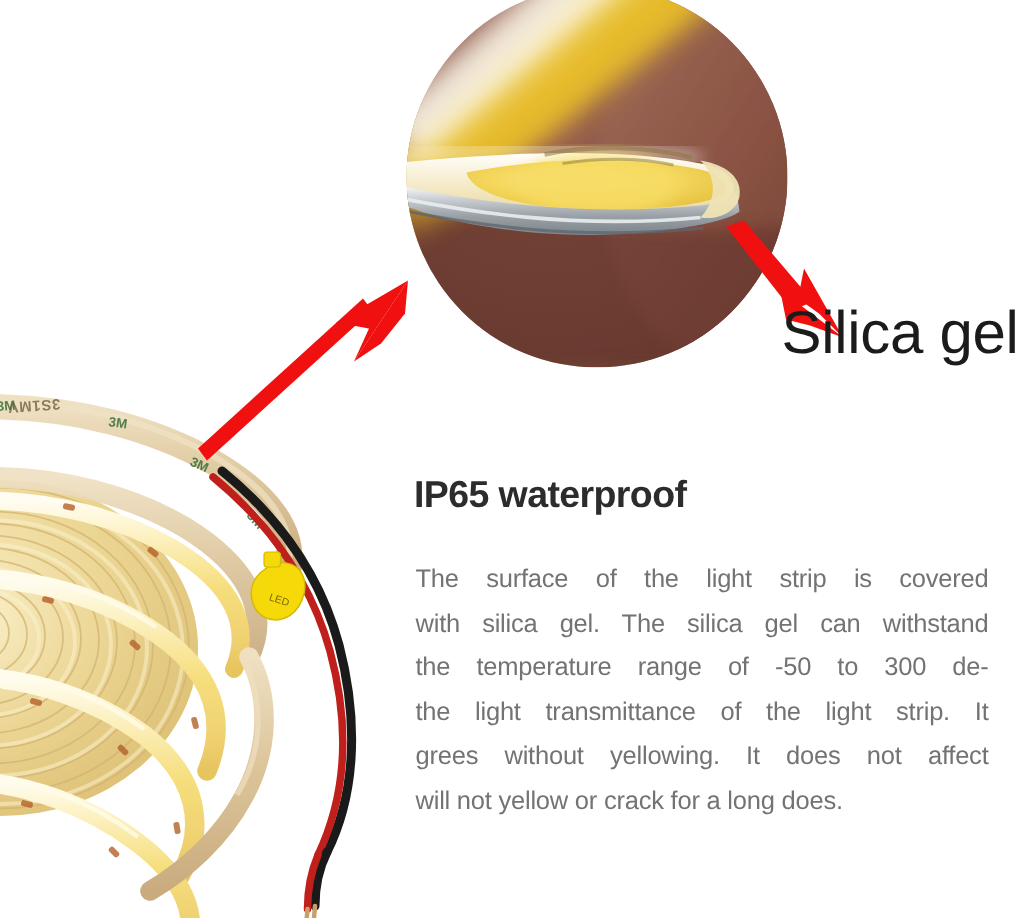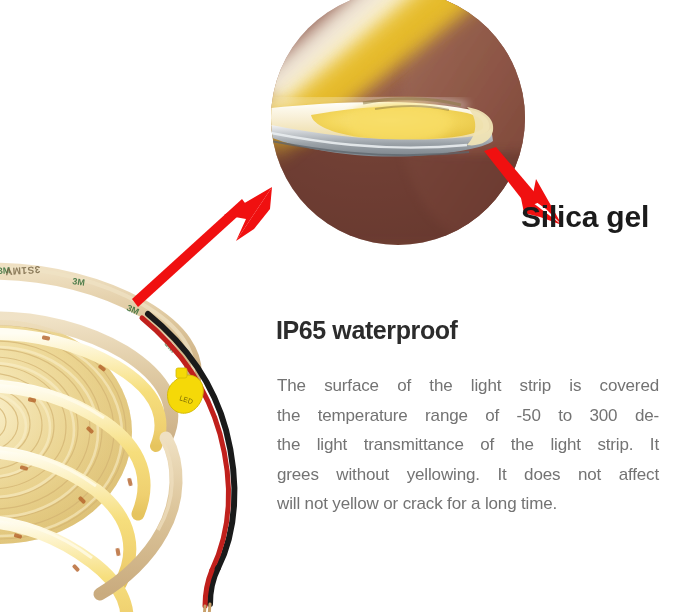--- a/index.html
+++ b/index.html
@@ -46,22 +46,22 @@
   }
   #arrow-left { left: 120px; top: 185px; width: 170px; height: 130px; }
   #arrow-right { left: 480px; top: 145px; width: 90px; height: 85px; }
   #arrow-left svg, #arrow-right svg { display: block; }
 
   
   #silica-label {
     position: absolute;
     left: 521px;
     top: 200px;
-    font-size: 30px;
-    font-weight: bold;
+    font-size: 40px;
+    font-weight: normal;
     color: #1b1b1b;
     letter-spacing: -0.2px;
     white-space: nowrap;
   }
   #heading {
     position: absolute;
     left: 276px;
     top: 316px;
     font-size: 25px;
     font-weight: bold;
@@ -357,19 +357,20 @@
       </g>
     </svg>
   </div>
 
   <div id="silica-label">Silica gel</div>
 
   <div id="heading">IP65 waterproof</div>
 
   <div id="body-text">
     <div style="text-align: justify; text-align-last: justify;">The surface of the light strip is covered</div>
+    <div style="text-align: justify; text-align-last: justify;">with silica gel. The silica gel can withstand</div>
     <div style="text-align: justify; text-align-last: justify;">the temperature range of -50 to 300 de-</div>
     <div style="text-align: justify; text-align-last: justify;">the light transmittance of the light strip. It</div>
     <div style="text-align: justify; text-align-last: justify;">grees without yellowing. It does not affect</div>
-    <div class="lastline">will not yellow or crack for a long time.</div>
+    <div class="lastline">will not yellow or crack for a long does.</div>
   </div>
 
 </div>
 
 </body></html>

